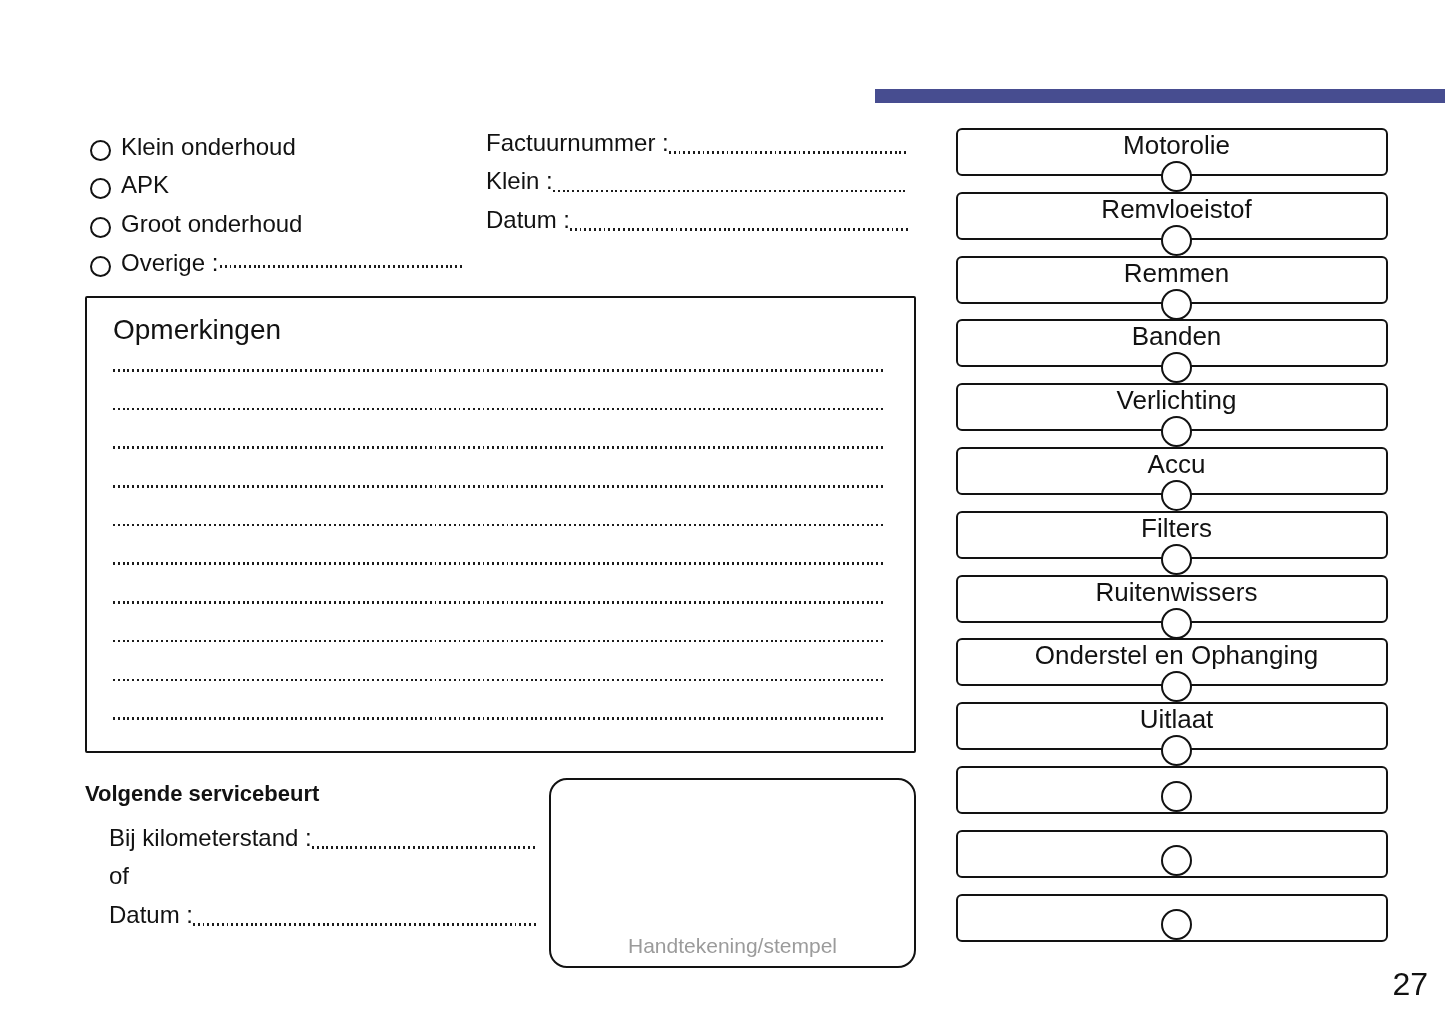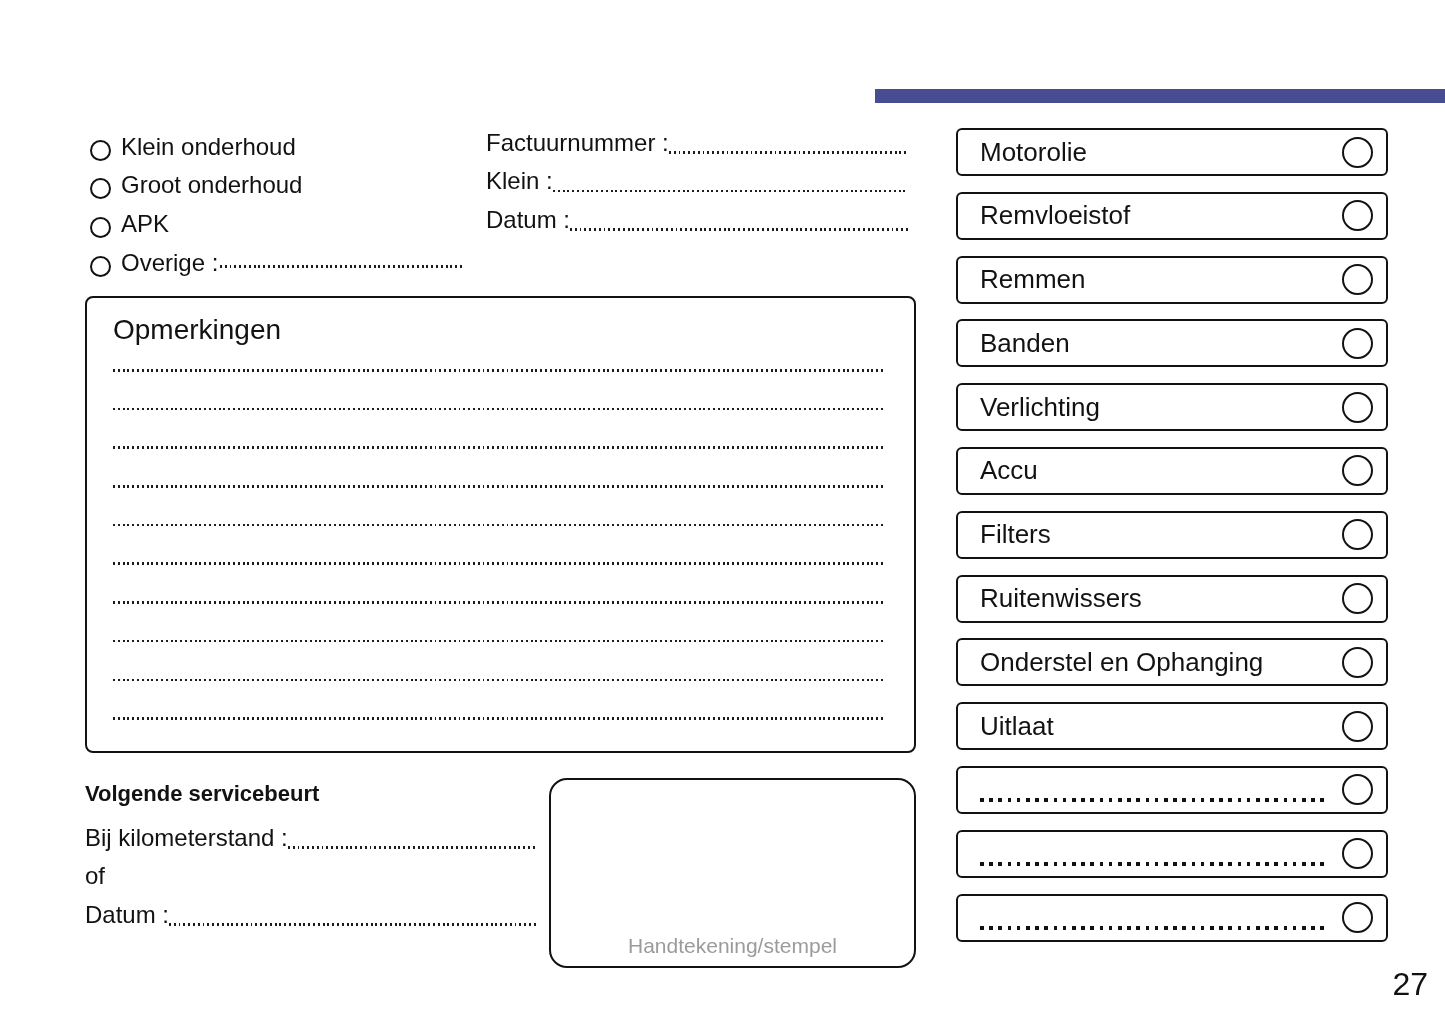--- a/index.html
+++ b/index.html
@@ -92,21 +92,21 @@
   }
 
   
   .remarks-box {
     position: absolute;
     left: 85px;
     top: 296px;
     width: 831px;
     height: 457px;
     border: 2.6px solid #121212;
-    border-radius: 8px;
+    border-radius: 2px;
     box-sizing: border-box;
     background: #fff;
   }
   .remarks-title {
     position: absolute;
     left: 26px;
     top: 16px;
     font-size: 28px;
   }
   .remarks-lines {
@@ -137,20 +137,21 @@
     height: 38.7px;
     display: flex;
     align-items: flex-end;
     padding-bottom: 6px;
     box-sizing: border-box;
   }
   .ns-label {
     font-size: 24px;
     line-height: 1.05;
     white-space: nowrap;
+    margin-left: 24px;
   }
   .ns-row .dotline {
     flex: 1;
     margin-bottom: 1px;
   }
 
   
   .signature-box {
     position: absolute;
     left: 549px;
@@ -182,20 +183,21 @@
   .check-row {
     height: 48px;
     margin-bottom: 15.8px;
     border: 2.6px solid #121212;
     border-radius: 6px;
     box-sizing: border-box;
     display: flex;
     align-items: center;
     padding: 0 13px 0 22px;
     background: #fff;
+    flex-direction: column;
   }
   .check-label {
     flex: 1;
     font-size: 26px;
     white-space: nowrap;
   }
   .dots-fill {
     flex: 1;
     height: 4px;
     align-self: flex-end;
@@ -227,25 +229,25 @@
 
   <div class="accent-bar" style="background: rgb(71, 77, 144);"></div>
 
   <section class="service-type">
     <div class="radio-row">
       <span class="radio-circle"></span>
       <span class="radio-label">Klein onderhoud</span>
     </div>
     <div class="radio-row">
       <span class="radio-circle"></span>
-      <span class="radio-label">Groot onderhoud</span>
+      <span class="radio-label">APK</span>
     </div>
     <div class="radio-row">
       <span class="radio-circle"></span>
-      <span class="radio-label">APK</span>
+      <span class="radio-label">Groot onderhoud</span>
     </div>
     <div class="radio-row">
       <span class="radio-circle"></span>
       <span class="radio-label">Overige :</span>
       <span class="dotline"></span>
     </div>
   </section>
 
   <section class="service-fields">
     <div class="field-row">

